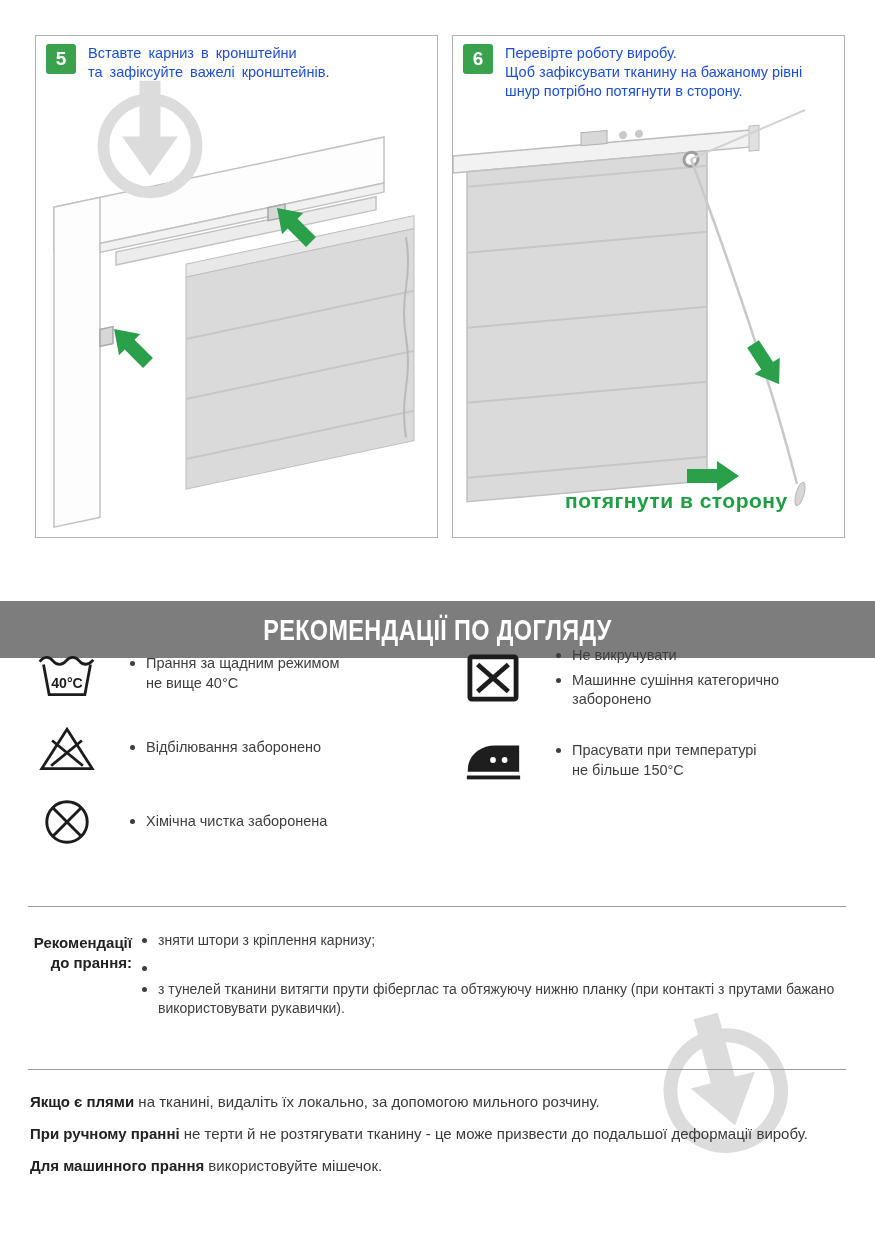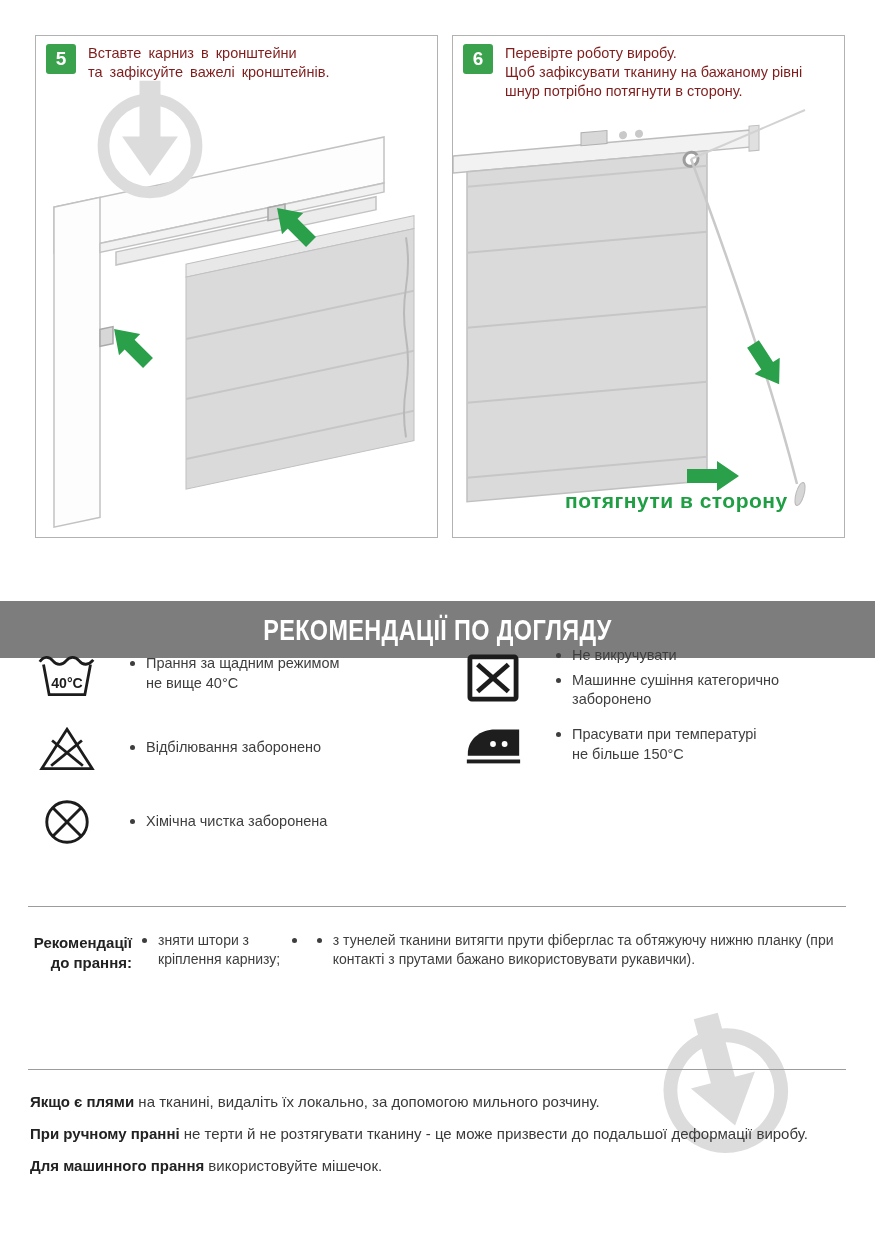--- a/index.html
+++ b/index.html
@@ -10,21 +10,21 @@
 
   
   .panel { position:absolute; border:1px solid #b2b2b2; background:#ffffff; }
   .badge {
     position:absolute; left:10px; top:8px; width:30px; height:30px;
     background:#3aa24c; color:#ffffff; font-weight:bold; font-size:19px;
     display:flex; align-items:center; justify-content:center; border-radius:3px;
   }
   .step-text {
     position:absolute; left:52px; top:8px; right:8px;
-    font-size:14.5px; line-height:1.32; color:#7f1d1d; white-space:pre-line;
+    font-size:14.5px; line-height:1.32; color:#1d4ed8; white-space:pre-line;
   }
   .step5-text { word-spacing:3px; }
   .illus { position:absolute; left:0; }
   .annotation {
     position:absolute; left:112px; top:453px; font-size:21px; font-weight:bold;
     color:#1f9e43; letter-spacing:0.5px; white-space:nowrap; z-index:4;text-align:right;
   }
 
   
   .watermark { position:absolute; pointer-events:none; z-index:3; }
@@ -37,36 +37,36 @@
     background:#7d7d7d; display:flex; align-items:center; justify-content:center;margin-top:40px;
   }
   .banner-text {
     color:#ffffff; font-size:30px; font-weight:bold; letter-spacing:0.5px;
     transform:scaleX(0.78); white-space:nowrap;
   }
 
   
   .care-col { position:absolute; display:flex; flex-direction:column; }
   .care-col-left  { left:36px;  top:648px; gap:22px; width:400px; }
-  .care-col-right { left:462px; top:646px; gap:10px; width:400px; }
+  .care-col-right { left:462px; top:646px; gap:26px; width:400px; }
   .care-row { display:flex; align-items:center; }
   .care-icon { width:62px; min-height:50px; display:flex; align-items:flex-start; justify-content:center; flex:none; }
   .care-text-wrap { margin-left:32px; display:flex; flex-direction:column; gap:5px; }
   .bullet-line { display:flex; font-size:14.5px; line-height:1.35; color:#3e3e3e; white-space:pre-line; }
   .dot { width:5px; height:5px; border-radius:50%; background:#3e3e3e; flex:none; margin:7px 11px 0 0; }
 
   .divider { position:absolute; left:28px; width:818px; height:1px; background:#9c9c9c; }
   .d1 { top:906px; } .d2 { top:1069px; }
 
   
   .wash-label {
     position:absolute; left:28px; top:933px; width:104px; text-align:right;
     font-size:15px; font-weight:bold; color:#222222; line-height:1.35; white-space:pre-line;
   }
-  .wash-list { position:absolute; left:142px; top:931px; width:708px; display:flex; flex-direction:row; gap:9px; }
+  .wash-list { position:absolute; left:142px; top:931px; width:708px; display:flex; flex-direction:column; gap:9px; }
   .wash-item { display:flex; font-size:14px; line-height:1.35; color:#3e3e3e; }
 
   
   .notes { position:absolute; left:30px; top:1093px; width:816px; z-index:1; }
   .note-line { font-size:15px; line-height:1.25; color:#3a3a3a; margin-bottom:13px; }
   .note-lead { font-weight:bold; color:#222222; }
 </style>
 </head>
 <body>
 

